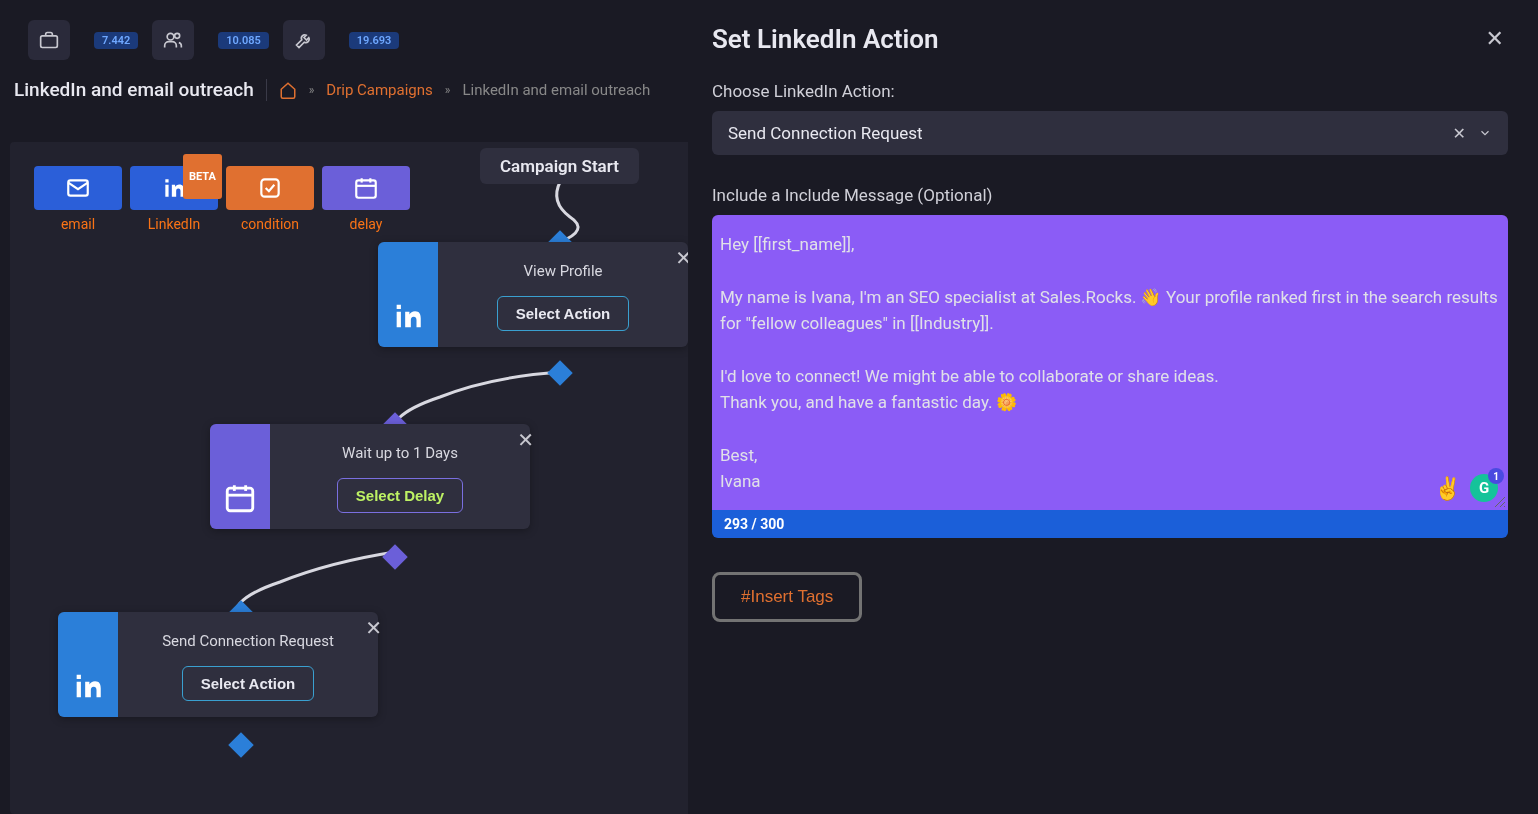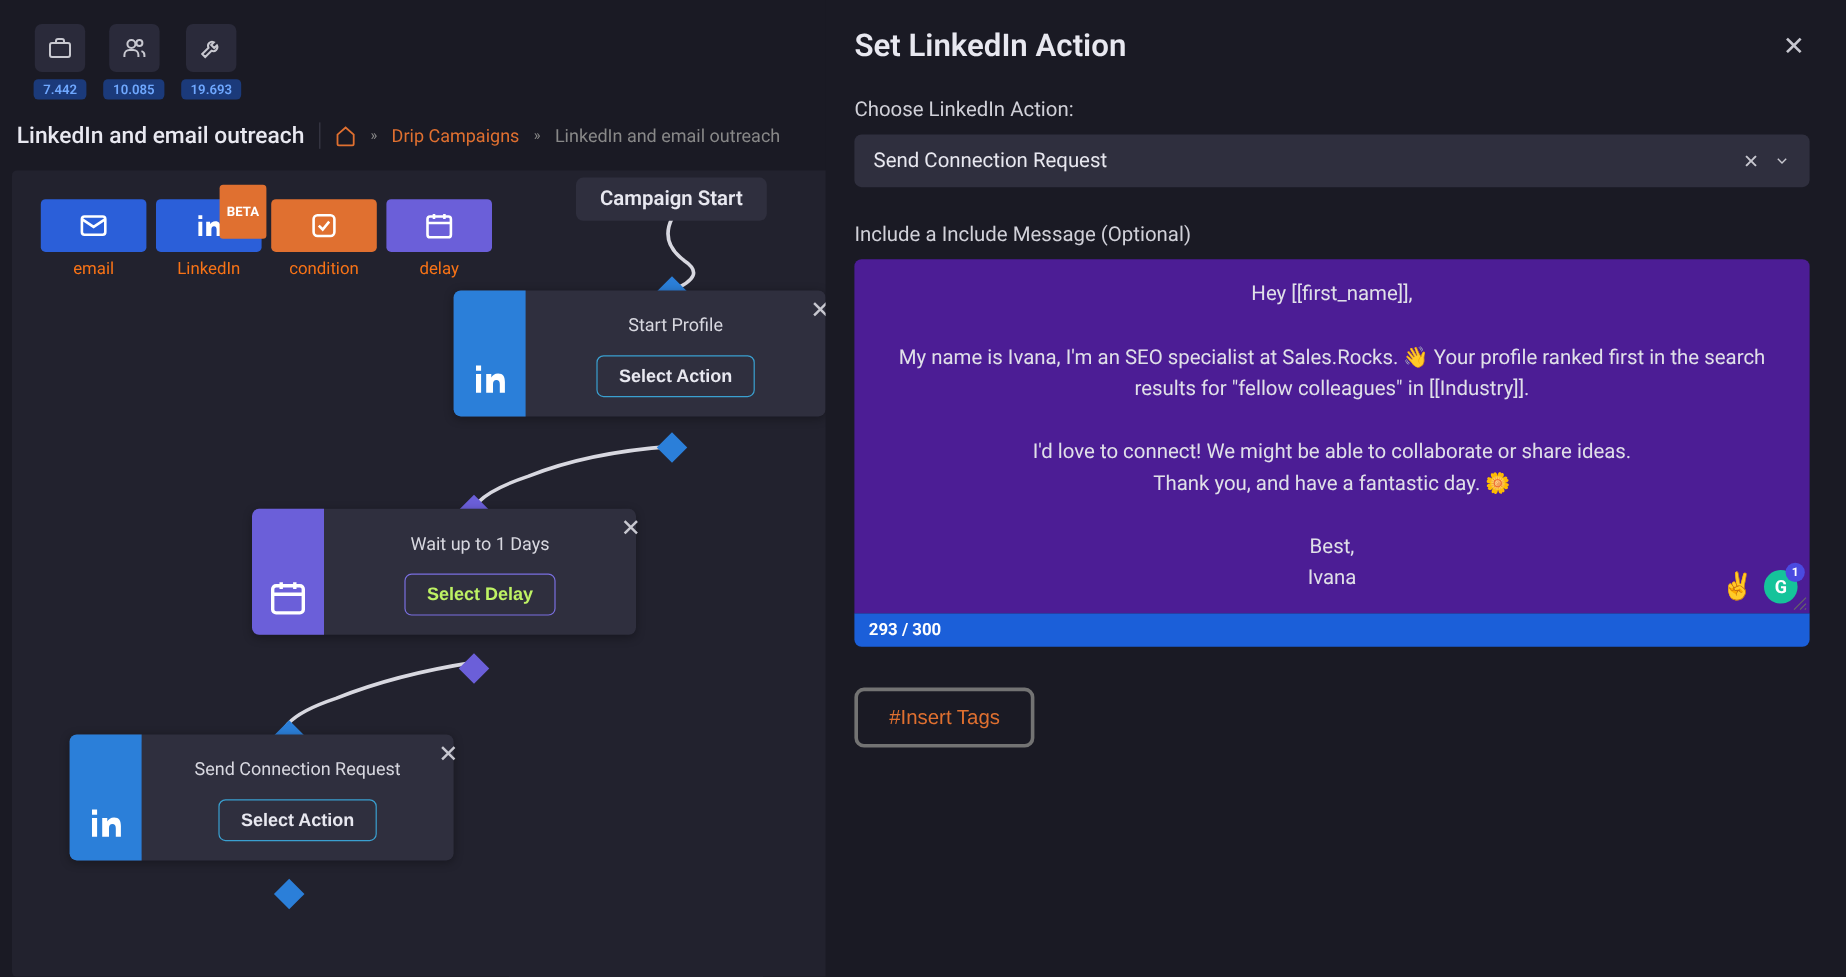--- a/index.html
+++ b/index.html
@@ -14,23 +14,23 @@
 }
 
 
 .top-toolbar {
   display: flex;
   gap: 14px;
   padding: 20px 28px 8px;
 }
 .tool-btn {
   display: flex;
-  flex-direction: column;
-  align-items: center;
-  gap: 6px;
+  flex-direction: row;
+  align-items: center;
+  gap: 24px;
 }
 .tool-icon {
   width: 42px;
   height: 40px;
   background: #2a2a3a;
   border-radius: 6px;
   display: flex;
   align-items: center;
   justify-content: center;
   color: #c8c8d0;
@@ -247,30 +247,29 @@
   padding: 12px 16px;
   display: flex;
   align-items: center;
   justify-content: space-between;
   margin-bottom: 30px;
 }
 .select-value { font-size: 17px; color: #e8e8f0; }
 .select-icons { display: flex; gap: 12px; align-items: center; color: #c8c8d0; }
 
 .textarea-box {
-  background: #4c1d95;
+  background: #8b5cf6;
   border-radius: 6px 6px 0 0;
-  padding: 16px 18px;
+  padding: 16px 8px;
   font-size: 17px;
   line-height: 1.55;
   color: #e0e0e8;
   white-space: pre-wrap;
   min-height: 270px;
   position: relative;
-  text-align: center;
 }
 .char-bar {
   background: #1b5fd9;
   color: #fff;
   font-size: 14px;
   font-weight: 700;
   padding: 6px 12px;
   border-radius: 0 0 6px 6px;
   margin-bottom: 34px;
 }
@@ -435,21 +434,21 @@
   <div class="diamond d-cyan" style="top:594px;left:222px;"></div>
 
   <div class="node node1">
     <div class="node-sidebar node-linkedin-side">
       <svg width="34" height="34" viewBox="0 0 24 24" fill="#fff">
           <path d="M4 4h3v3H4zM4 9h3v11H4zM10 9h3v2c.7-1.2 2-2.3 4-2.3 3 0 4 2 4 5V20h-3v-5c0-1.5-.5-2.5-2-2.5s-2 1-2 2.5V20h-4z"></path>
         </svg>
     </div>
     <div class="node-body">
       <span class="node-close">✕</span>
-      <div class="node-title">Start Profile</div>
+      <div class="node-title">View Profile</div>
       <button class="node-action-btn btn-cyan">Select Action</button>
     </div>
   </div>
 
   <div class="node node2">
     <div class="node-sidebar node-delay-side">
       <svg width="34" height="34" viewBox="0 0 24 24" fill="none" stroke="#fff" stroke-width="2">
           <rect x="3" y="5" width="18" height="16" rx="2"></rect>
           <line x1="3" y1="10" x2="21" y2="10"></line>
           <line x1="8" y1="3" x2="8" y2="7"></line>

